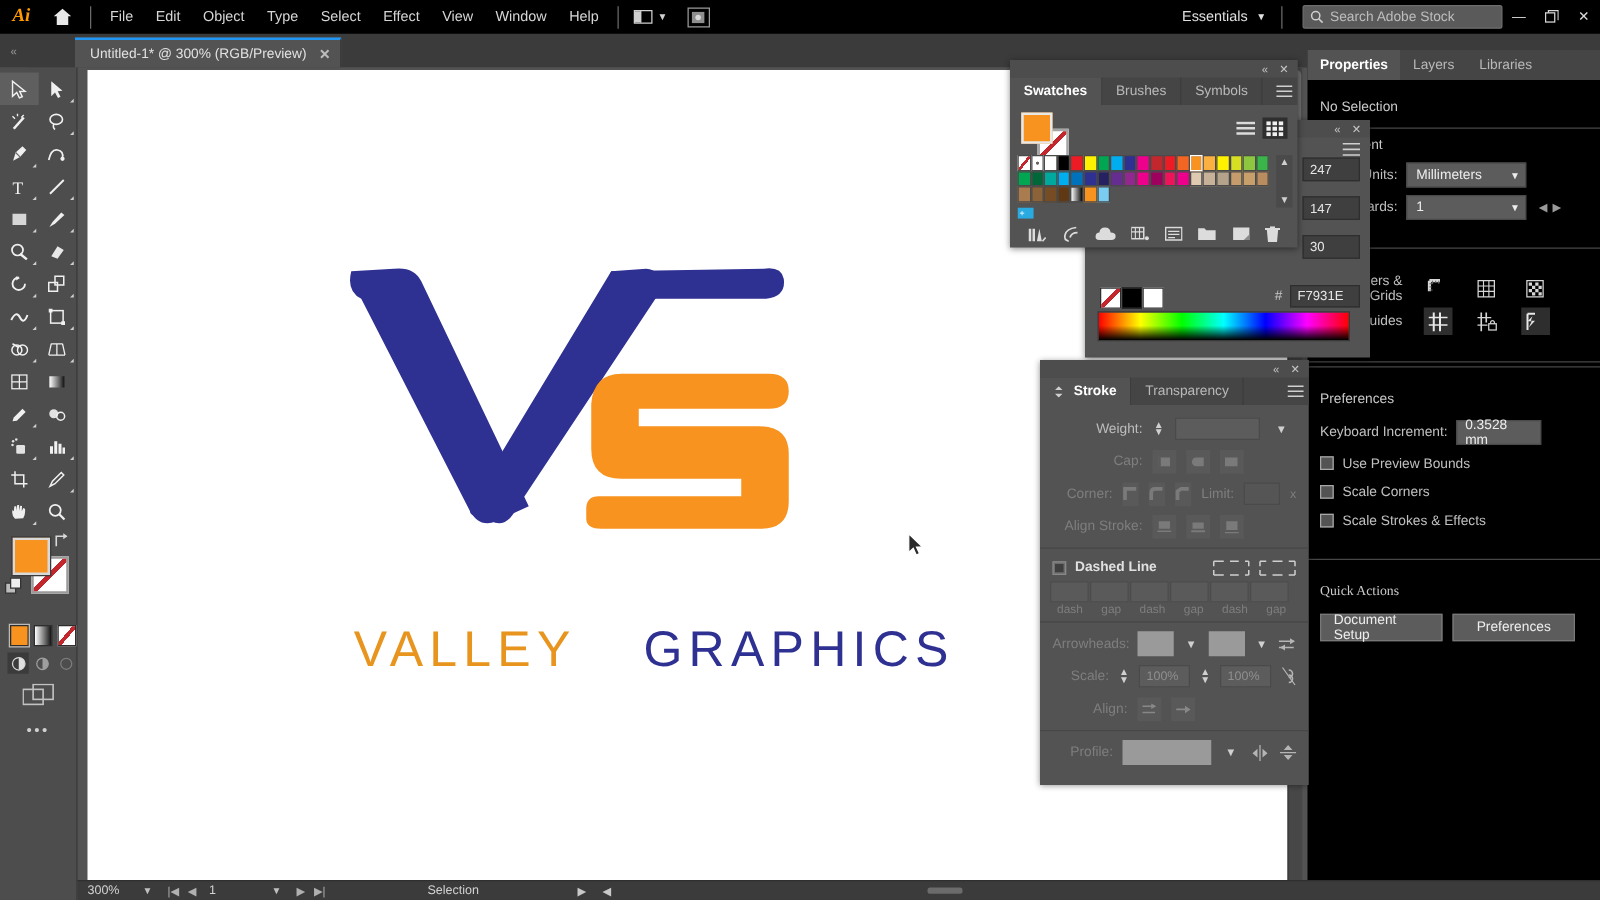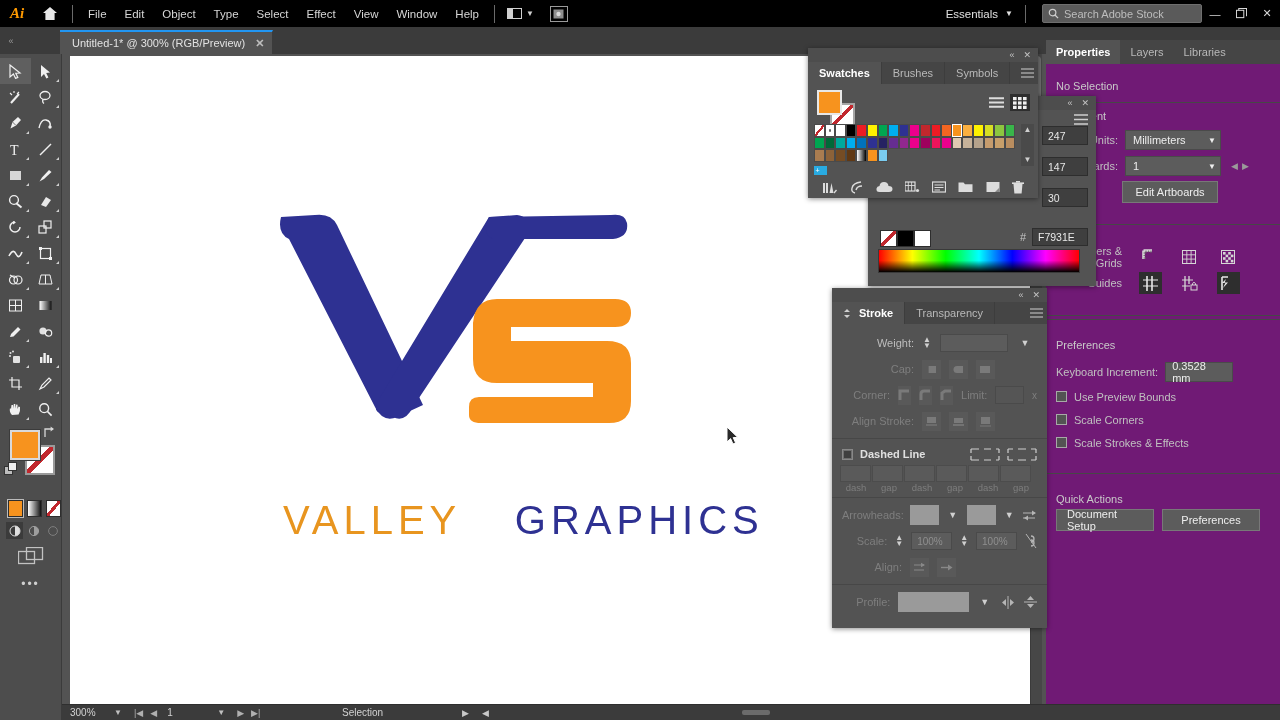--- a/index.html
+++ b/index.html
@@ -213,21 +213,21 @@
   .dash-chk { width:11px; height:11px; background:#6e6e6e; border:1px solid #888; display:flex;align-items:center;justify-content:center;}
   .dash-btns { margin-left:auto; display:flex; gap:7px; }
   .dash-fields { display:flex; padding:0 8px; gap:1px; }
   .dash-f { width:31px; height:17px; background:#5a5a5a; border:1px solid #4c4c4c;}
   .dash-labels { display:flex; padding:0 8px; gap:1px; color:#7e7e7e; font-size:9.5px;}
   .dash-labels span { width:32px; text-align:center;}
   .arrow-sel { width:46px; height:20px; background:#9a9a9a; }
   .prof-sel { width:88px; height:20px; background:#9a9a9a; }
 
   
-  #props-panel { position:absolute; left: 1046px; top: 40px; width: 234px; height: 680px; background:#701a75;}
+  #props-panel { position:absolute; left: 1046px; top: 40px; width: 234px; height: 680px; background:#000000;}
   .pp-tabs { height:24px; display:flex; background:#454545; }
   .pp-tab { padding:0 10px; display:flex;align-items:center; font-size:11px; color:#b9b9b9; }
   .pp-tab.active { background:#535353; color:#fff; font-weight:bold; }
   .pp-sec { padding: 16px 10px; }
   .pp-title { font-size:11px; color:#c9c9c9; margin-bottom:5px;}
   .pp-hr { height:1px; background:#474747; margin: 3px 0; }
   .pp-row { display:flex; align-items:center; gap:7px; height:26px; }
   .pp-lbl { font-size:11px; color:#c0c0c0; }
   .pp-select {
     height:20px; background:#5c5c5c; border:1px solid #4a4a4a; color:#eee;
@@ -655,23 +655,20 @@
       <div class="pp-row">
         <span class="pp-lbl" style="width:62px;text-align:right;">Artboards:</span>
         <div class="pp-select" style="width:96px;">
           <span>1</span>
           <span style="font-size:8px;">▼</span>
         </div>
         <div class="pp-nav">
           <span>◀</span>
           <span>▶</span>
         </div>
-      </div>
-      <div class="pp-row" style="padding-left:66px;">
-        <div class="pp-btn" style="width:96px;">Edit Artboards</div>
       </div>
     </div>
     <div class="pp-hr"></div>
 
     <div class="pp-sec">
       <div class="pp-row">
         <span class="pp-lbl" style="width:66px;text-align:right;">Rulers &amp; Grids</span>
         <div style="display:flex;gap:16px;margin-left:10px;">
           <div class="pp-icobtn">
             <svg width="17" height="17" viewBox="0 0 17 17">
@@ -747,21 +744,21 @@
         <span class="pp-lbl">Scale Corners</span>
       </div>
       <div class="pp-chk">
         <span class="chkbox"></span>
         <span class="pp-lbl">Scale Strokes &amp; Effects</span>
       </div>
     </div>
     <div class="pp-hr"></div>
 
     <div class="pp-sec">
-      <div class="pp-title" style="margin-bottom:4px;">Quick Actions</div>
+      <div class="pp-title" style="margin-bottom:12px;font-family:Liberation Serif, serif;">Quick Actions</div>
       <div style="display:flex;gap:8px;">
         <div class="pp-btn" style="width:98px;">Document Setup</div>
         <div class="pp-btn" style="width:98px;">Preferences</div>
       </div>
     </div>
   </div>
 
   <div class="panel" id="color-panel">
     <div class="panel-bar">
       <span>«</span>

